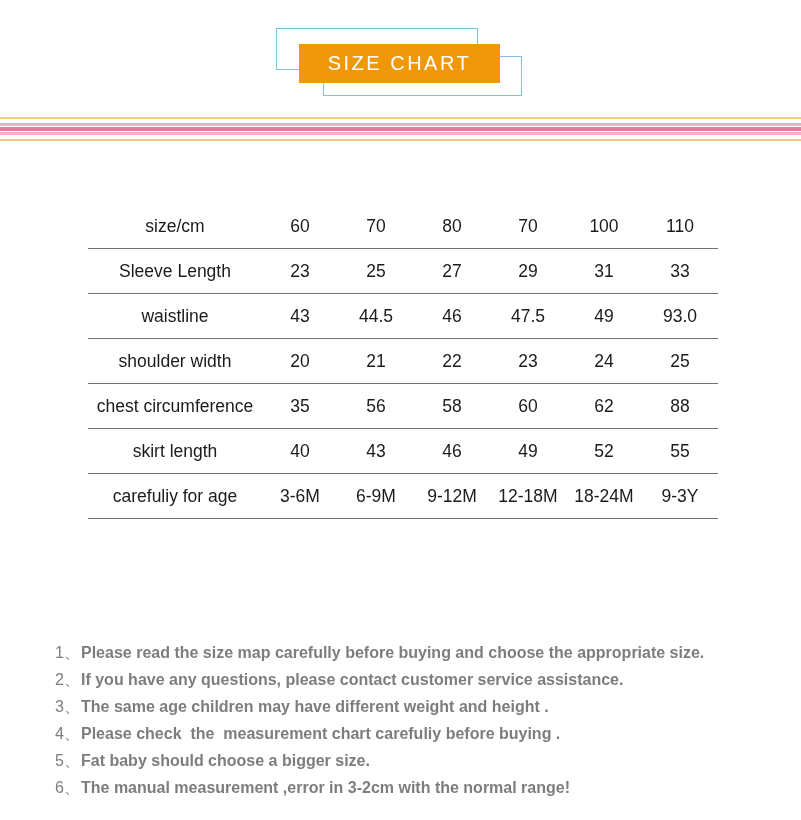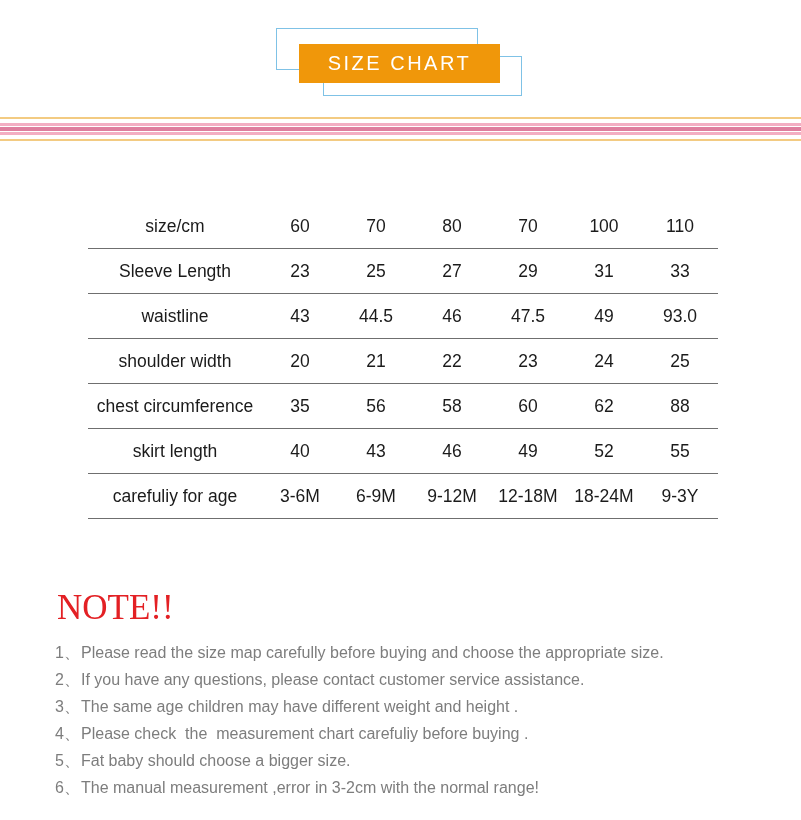--- a/index.html
+++ b/index.html
@@ -91,21 +91,21 @@
     font-size:16px;
   }
   .note-list li{
     display:flex;
     line-height:27px;
   }
   .note-num{
     flex:0 0 26px;
     white-space:nowrap;
   }
-  .note-text{white-space:pre-wrap;}
+  .note-text{white-space:pre-wrap;font-weight:bold;}
 </style>
 </head>
 <body>
 
 <div class="page">
 
   <div class="blue-rect rect-back"></div>
   <div class="blue-rect rect-front"></div>
   <div class="banner">
     <span>SIZE CHART</span>
@@ -178,21 +178,20 @@
         <span class="tcell">carefuliy for age</span>
         <span class="tcell">3-6M</span>
         <span class="tcell">6-9M</span>
         <span class="tcell">9-12M</span>
         <span class="tcell">12-18M</span>
         <span class="tcell">18-24M</span>
         <span class="tcell">9-3Y</span>
       </div>
     </div>
 
-  <h2 class="note-heading">NOTE!!</h2>
   <ol class="note-list" id="note-list">
       <li>
         <span class="note-num">1、</span>
         <span class="note-text">Please read the size map carefully before buying and choose the appropriate size.</span>
       </li>
       <li>
         <span class="note-num">2、</span>
         <span class="note-text">If you have any questions, please contact customer service assistance.</span>
       </li>
       <li>

